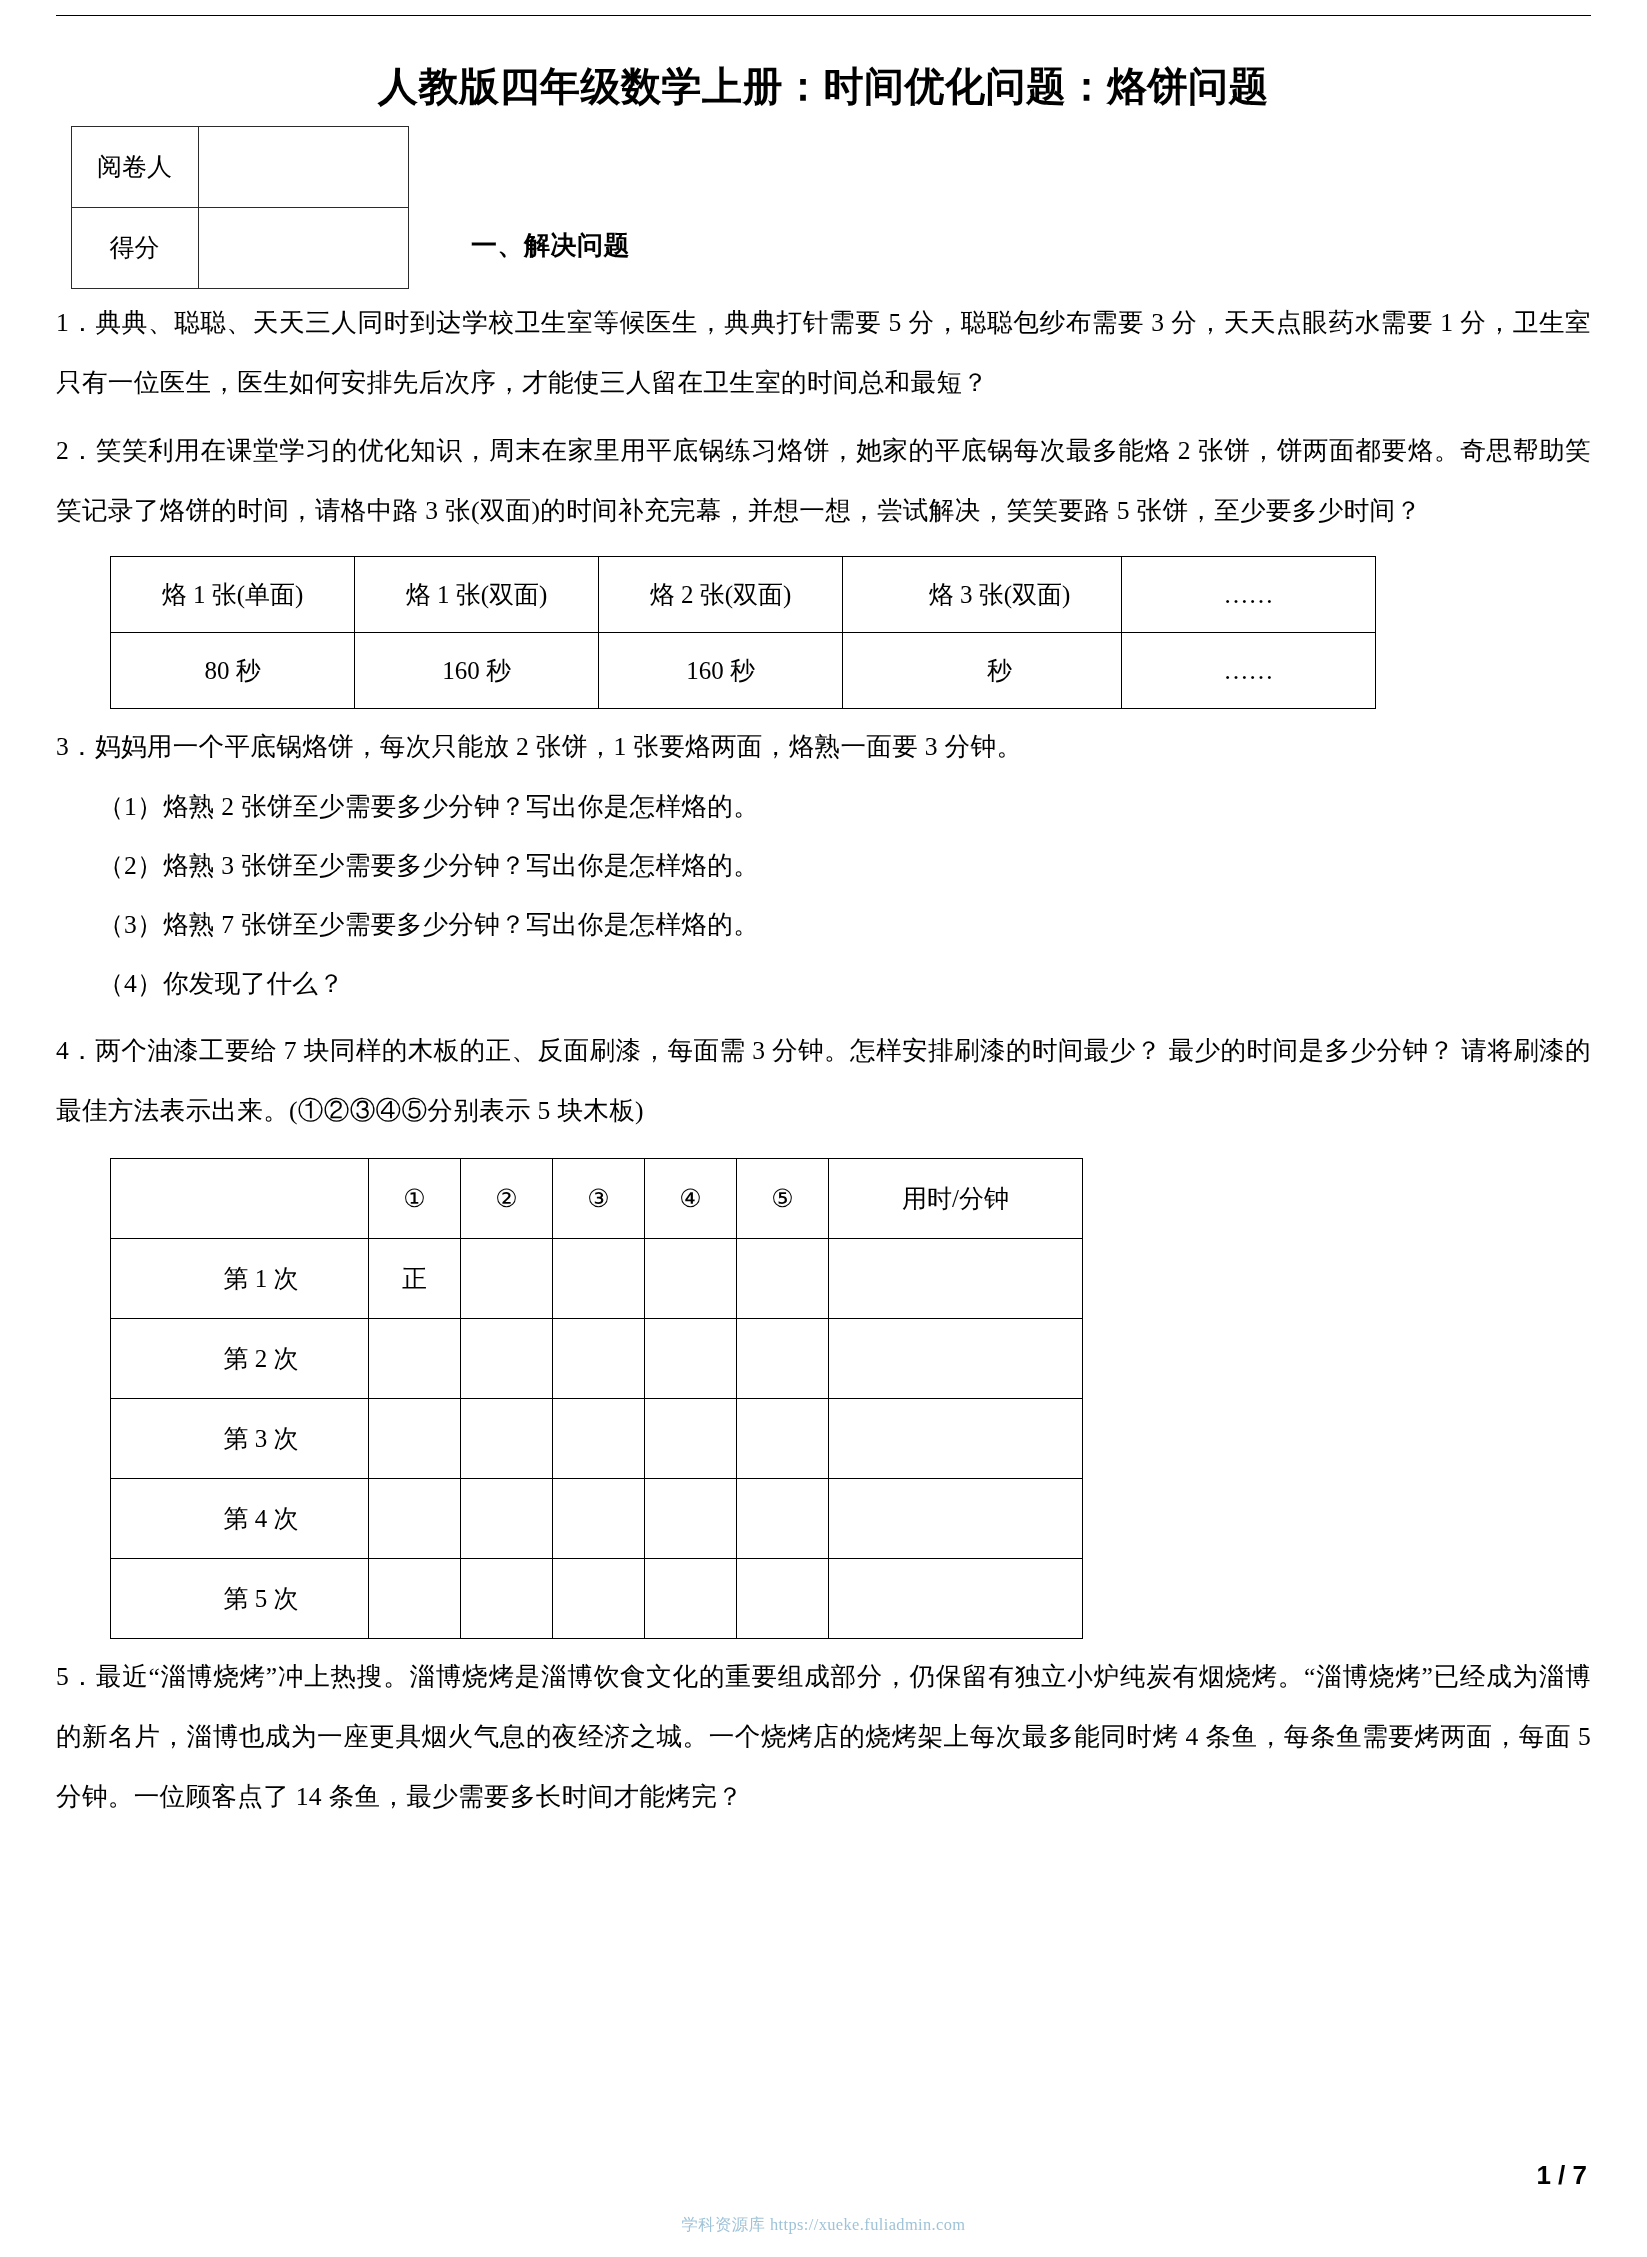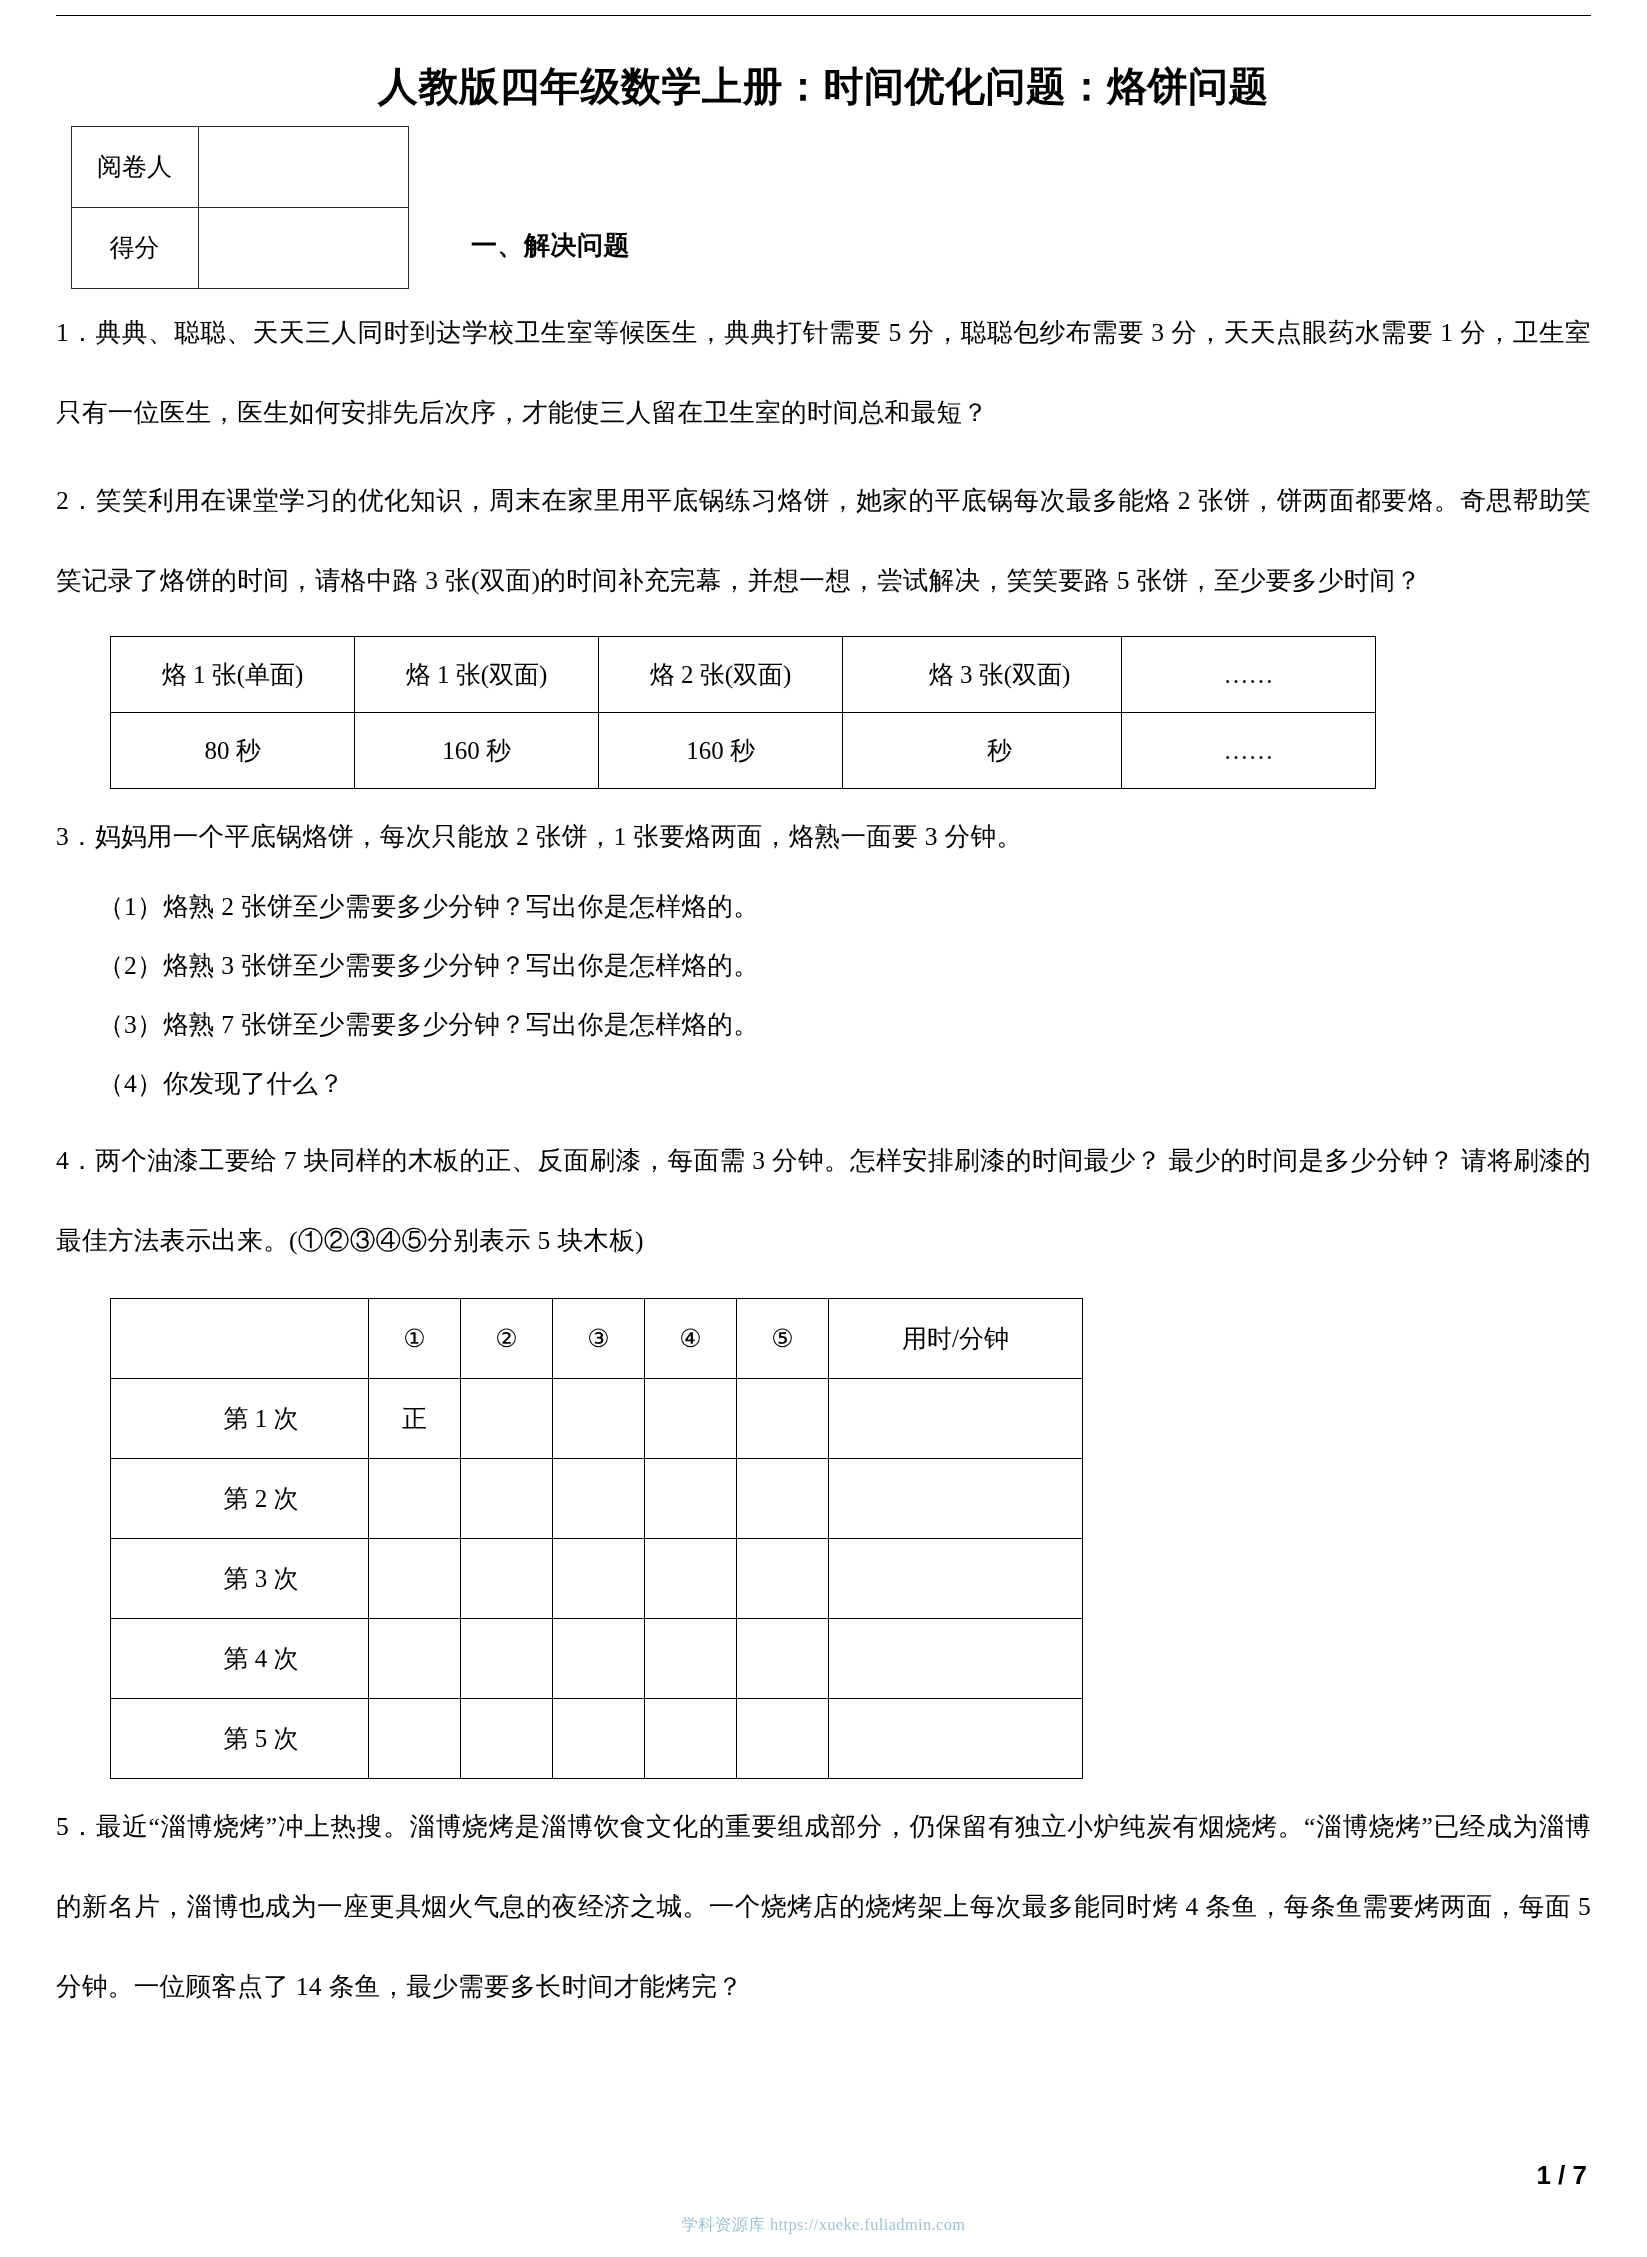--- a/index.html
+++ b/index.html
@@ -82,21 +82,21 @@
     top: 102px;
     font-family: "Liberation Sans", "DejaVu Sans", sans-serif;
     font-weight: bold;
     font-size: 26px;
     letter-spacing: 0.5px;
   }
 
   
   .q {
     font-size: 25.6px;
-    line-height: 80px;
+    line-height: 60px;
     text-align: justify;
     text-justify: inter-ideograph;
     margin: 7.7px 0 0 0;
     letter-spacing: 0.3px;
   }
   .q.first { margin-top: 1.9px; }
   .q-sub {
     font-size: 25.6px;
     line-height: 59px;
     margin: 0 0 0 42px;

